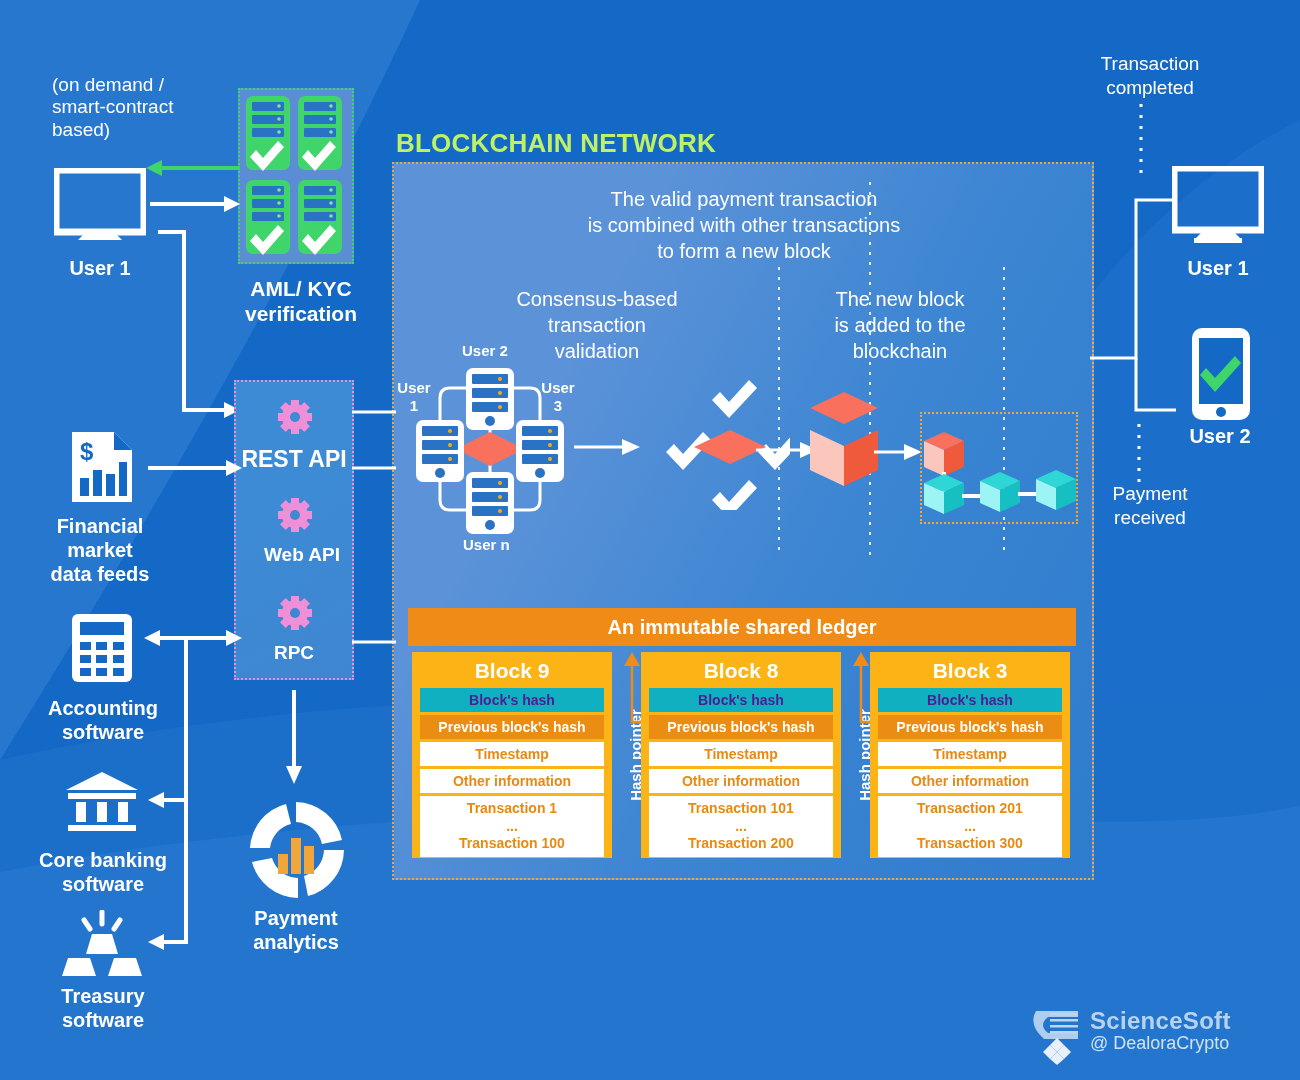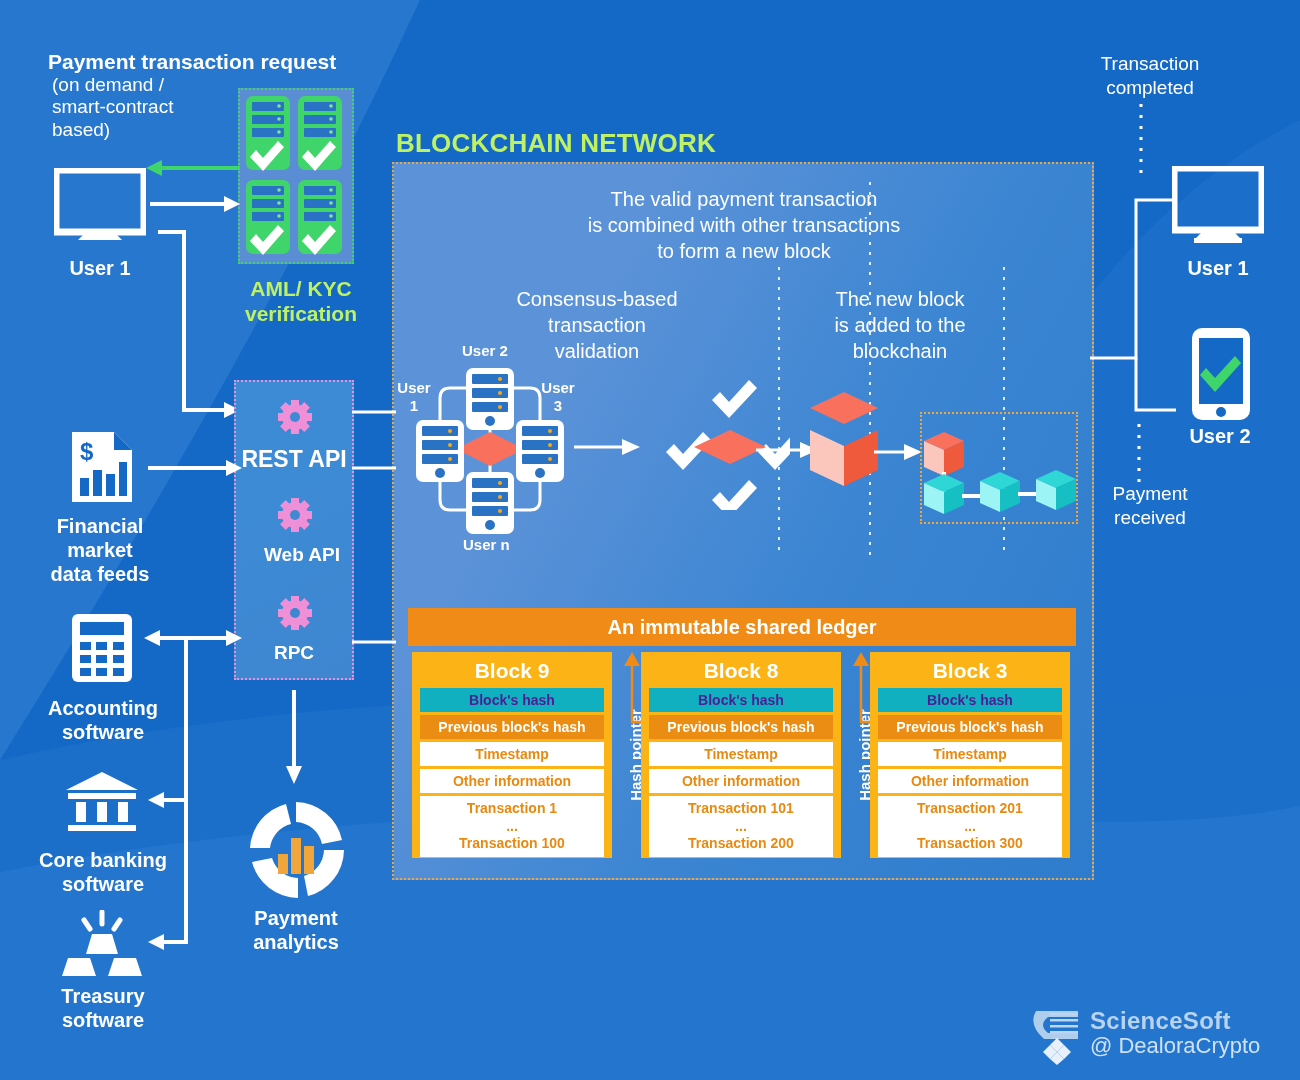--- a/index.html
+++ b/index.html
@@ -14,21 +14,21 @@
   .layer{position:absolute;}
 
   
   .t{position:absolute;color:#ffffff;line-height:1.18;}
   .bold{font-weight:bold;}
   .ctr{text-align:center;}
 
   .lbl-head{font-size:21px;font-weight:bold;}
   .lbl-sub{font-size:19px;}
   .lbl-icon{font-size:20px;font-weight:bold;text-align:center;line-height:1.2;}
-  .lbl-green{color:#bef264;font-size:21px;font-weight:bold;text-align:center;line-height:1.2;}
+  .lbl-green{color:#ffffff;font-size:21px;font-weight:bold;text-align:center;line-height:1.2;}
   .lbl-net{color:#bef264;font-size:26px;font-weight:bold;letter-spacing:.2px;}
   .lbl-desc{font-size:20px;text-align:center;line-height:1.3;}
   .lbl-small{font-size:15px;}
   .lbl-right{font-size:19px;line-height:1.25;}
 
   
   #net-panel{
     position:absolute;left:392px;top:162px;width:702px;height:718px;
     background:linear-gradient(118deg,#5b92d8 0%,#5b92d8 26%,#3b85d2 60%,#2e7ccd 100%);
     border:2px dotted #f0a63a;box-sizing:border-box;
@@ -72,21 +72,21 @@
   }
   .hashptr span{
     position:absolute;left:50%;top:50%;transform:translate(-50%,-50%) rotate(-90deg);
     white-space:nowrap;
   }
 
   
   #logo{position:absolute;left:1030px;top:1005px;width:262px;height:62px;}
   #logo .ltxt{position:absolute;left:60px;top:2px;color:#b8d3ef;}
   #logo .l1{font-size:24px;font-weight:bold;letter-spacing:.3px;}
-  #logo .l2{font-size:22px;position:absolute;left:60px;top:28px;color:#cfe2f5;}
+  #logo .l2{font-size:18px;position:absolute;left:60px;top:28px;color:#cfe2f5;}
 </style>
 </head>
 <body>
 
 <div id="stage">
 
   <svg class="bg" viewBox="0 0 1300 1080" preserveAspectRatio="none">
     <rect x="0" y="0" width="1300" height="1080" fill="#1469c7"></rect>
     <path d="M0,0 L420,0 C300,260 150,520 0,760 Z" fill="#2a7ad0" opacity="0.85"></path>
     <path d="M1300,120 C1180,180 1060,300 980,480 C900,660 980,860 1300,960 L1300,120 Z" fill="#1e72cb" opacity="0.75"></path>
@@ -277,21 +277,20 @@
     <div class="row r-prev">Previous block's hash</div>
     <div class="row r-plain">Timestamp</div>
     <div class="row r-plain">Other information</div>
     <div class="row r-tx">
       <div>Transaction 201</div>
       <div>...</div>
       <div>Transaction 300</div>
     </div>
   </div>
 
-  <div class="t lbl-head" style="left:48px;top:50px;">Payment transaction request</div>
   <div class="t lbl-sub" style="left:52px;top:74px;width:190px;white-space:pre-line;">(on demand /
 smart-contract
 based)</div>
 
   <svg class="icon" style="left:54px;top:168px;width:92px;height:72px;">
     <rect x="2" y="2" width="88" height="62" fill="none" stroke="#fff" stroke-width="7"></rect>
     <path d="M30,66 q16,-6 32,0 l8,8 l-48,0 z" fill="#fff"></path>
     <rect x="22" y="72" width="48" height="5" fill="#fff"></rect>
   </svg>
   <div class="t lbl-icon" style="left:38px;top:256px;width:124px;">User 1</div>

